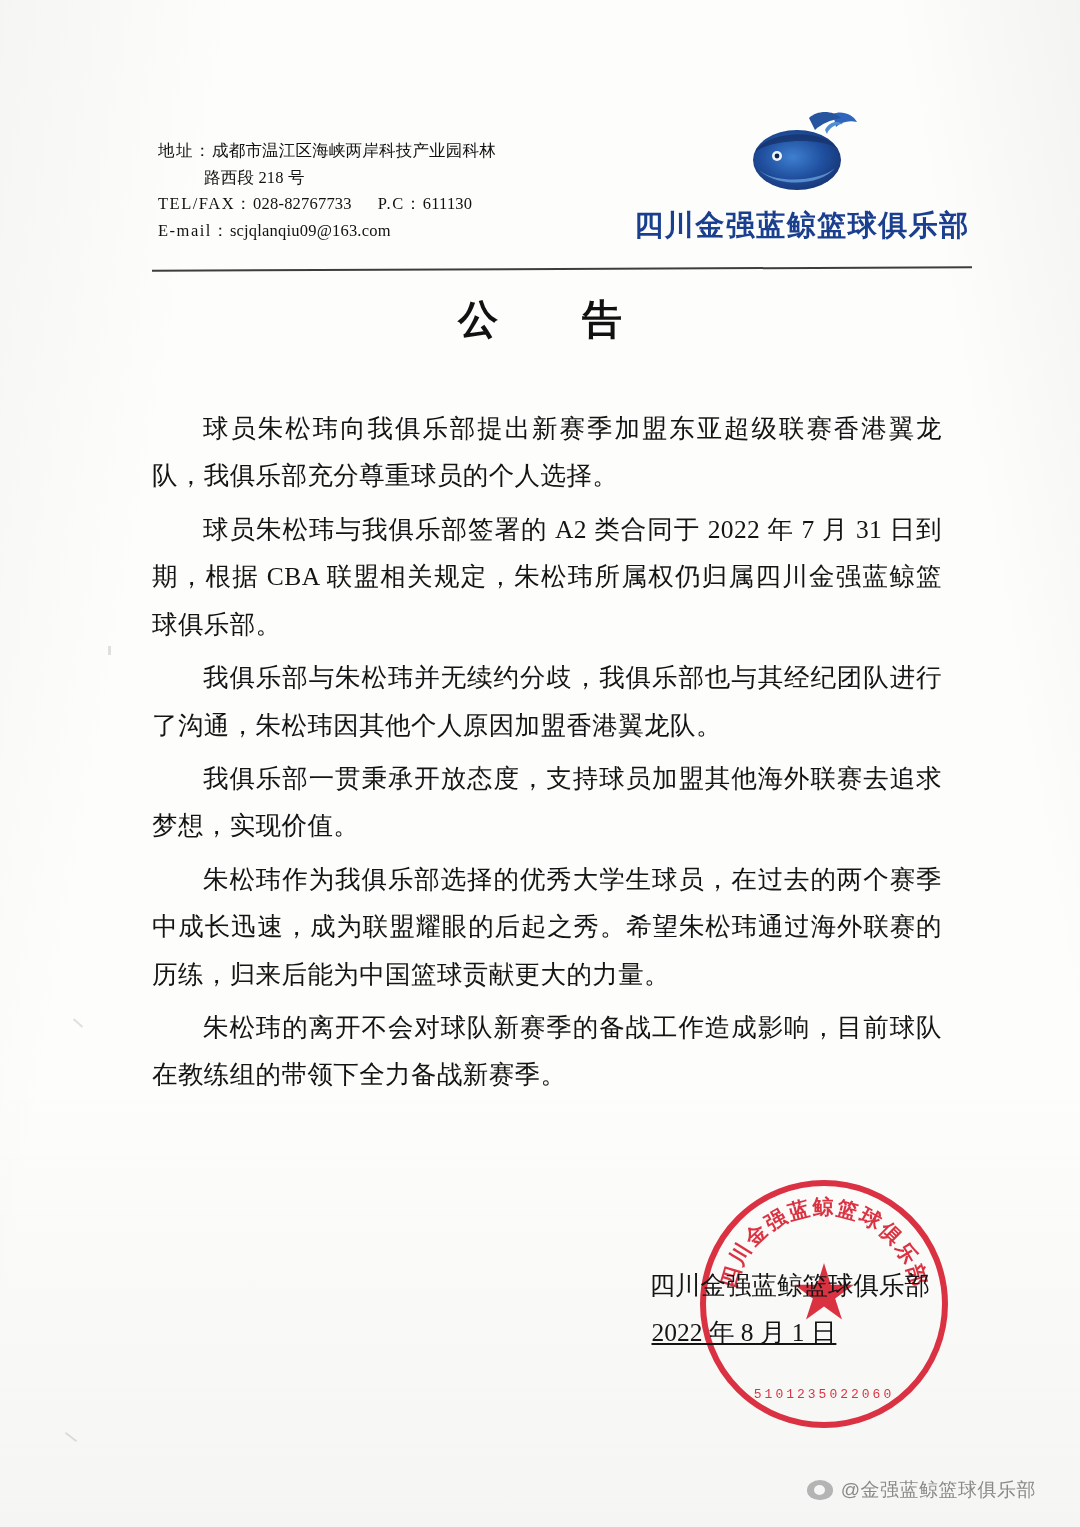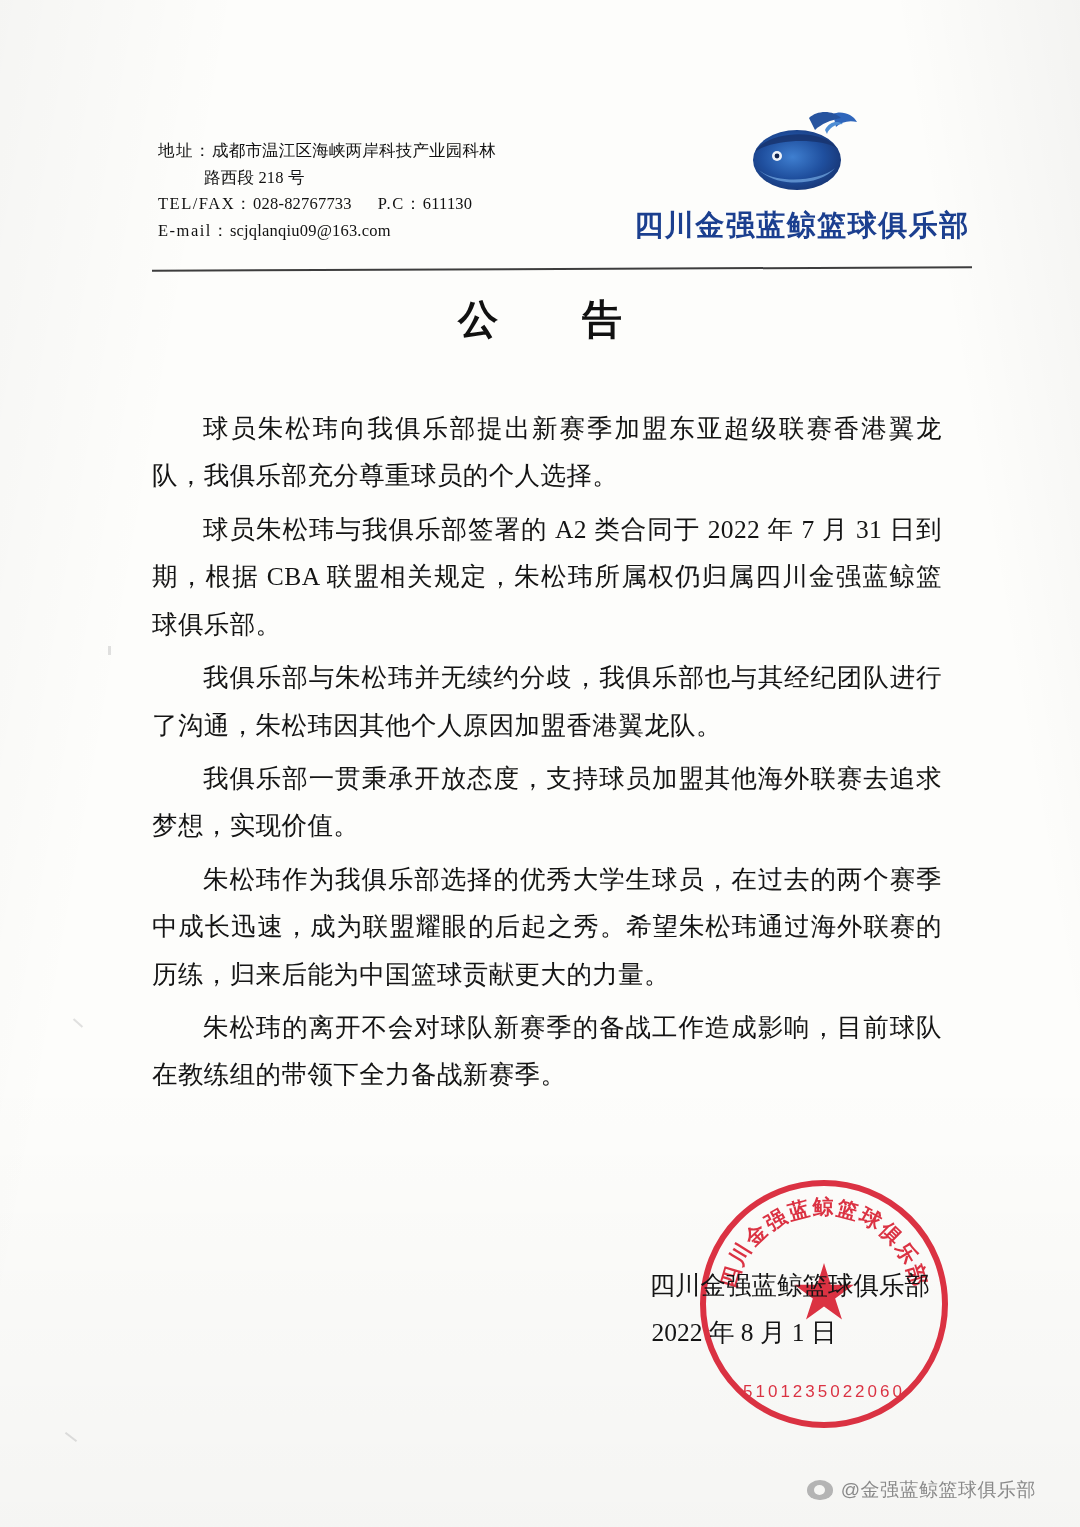--- a/index.html
+++ b/index.html
@@ -119,21 +119,21 @@
   .signature {
     position: absolute;
     right: 150px;
     top: 1262px;
     text-align: left;
     font-size: 25.5px;
     line-height: 1.85;
     color: #141414;
     z-index: 3;
   }
-  .sig-date { padding-left: 2px; }
+  .sig-date { padding-left: 2px; text-decoration: underline; }
 
   
   .seal {
     position: absolute;
     left: 700px;
     top: 1180px;
     width: 248px;
     height: 248px;
     z-index: 2;
     opacity: .88;
@@ -159,22 +159,22 @@
     font-size: 21px;
     font-weight: bold;
     letter-spacing: 2px;
   }
   .seal .code {
     position: absolute;
     left: 0; right: 0;
     bottom: 26px;
     text-align: center;
     color: #d7172a;
-    font-size: 17px;
-    font-family: Liberation Sans, sans-serif;
+    font-size: 13px;
+    font-family: Liberation Mono, monospace;
     letter-spacing: 3px;
   }
 
   
   .weibo-credit {
     position: absolute;
     right: 44px;
     bottom: 24px;
     display: flex;
     align-items: center;

